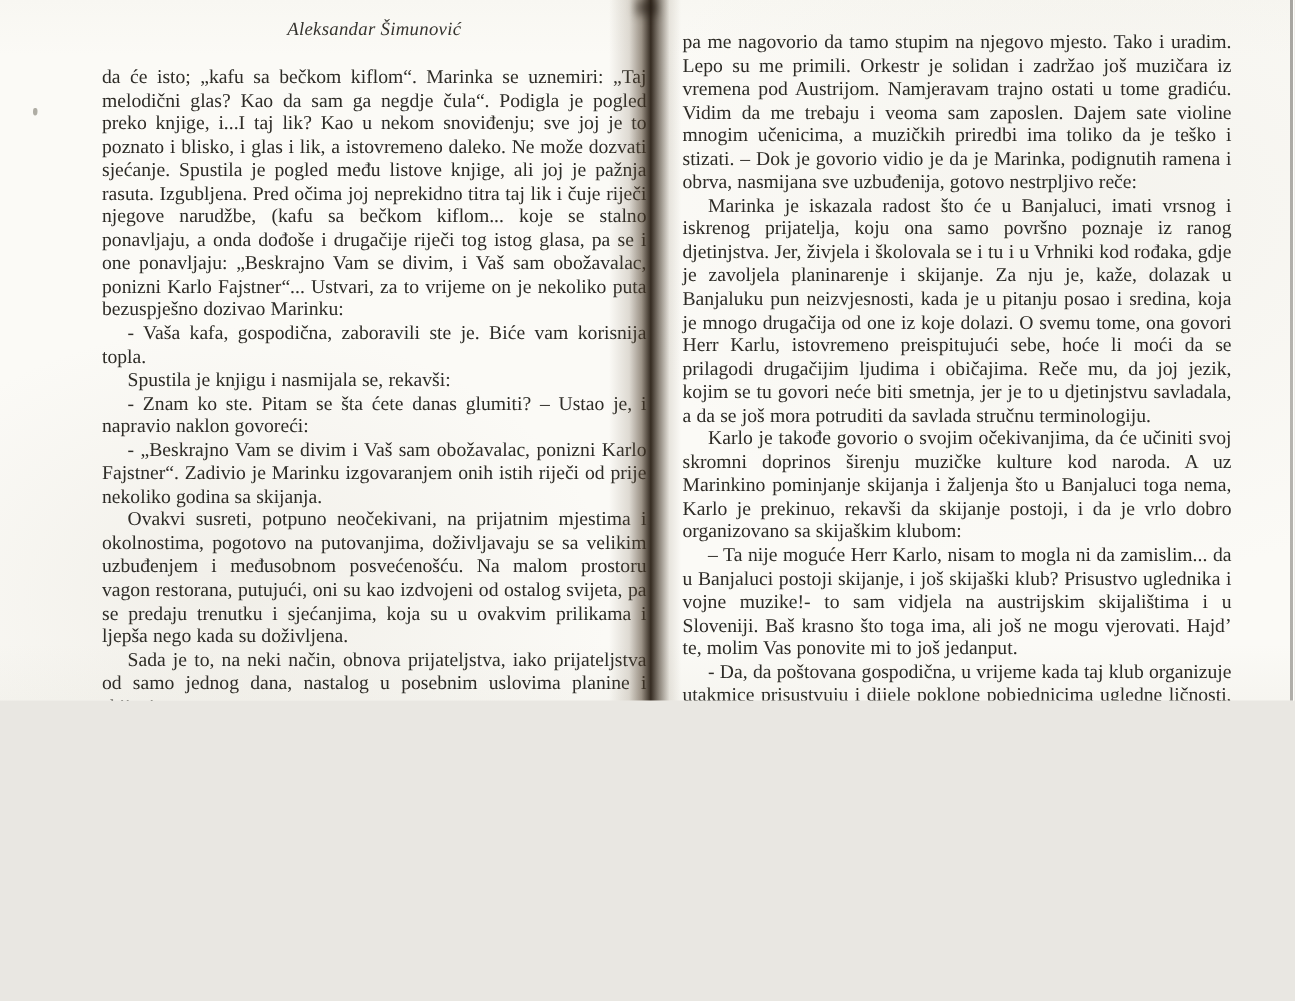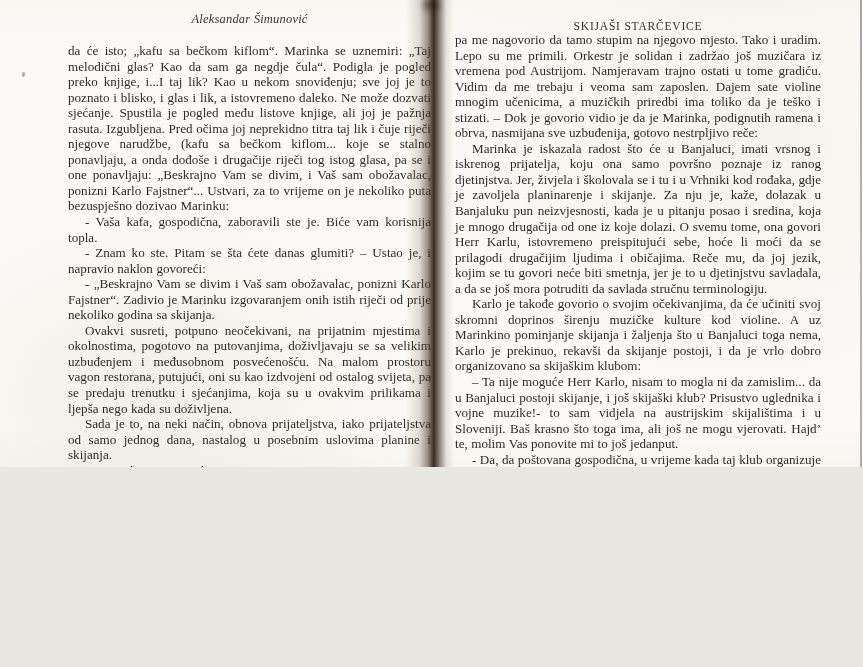--- a/index.html
+++ b/index.html
@@ -77,38 +77,38 @@
 
 <div class="scan">
 
   <span class="speck"></span>
 
   <div class="page page-left">
     <div class="running-head author">Aleksandar Šimunović</div>
     <div class="page-body" lang="hr">
         <p>da će isto; „kafu sa bečkom kiflom“. Marinka se uznemiri: „Taj melodični glas? Kao da sam ga negdje čula“. Podigla je pogled preko knjige, i...I taj lik? Kao u nekom snoviđenju; sve joj je to poznato i blisko, i glas i lik, a istovremeno daleko. Ne može dozvati sjećanje. Spustila je pogled među listove knjige, ali joj je pažnja rasuta. Izgubljena. Pred očima joj neprekidno titra taj lik i čuje riječi njegove narudžbe, (kafu sa bečkom kiflom... koje se stalno ponavljaju, a onda dođoše i drugačije riječi tog istog glasa, pa se i one ponavljaju: „Beskrajno Vam se divim, i Vaš sam obožavalac, ponizni Karlo Fajstner“... Ustvari, za to vrijeme on je nekoliko puta bezuspješno dozivao Marinku:</p>
         <p class="indent">- Vaša kafa, gospodična, zaboravili ste je. Biće vam korisnija topla.</p>
+        <p class="indent">Spustila je knjigu i nasmijala se, rekavši:</p>
         <p class="indent">- Znam ko ste. Pitam se šta ćete danas glumiti? – Ustao je, i napravio naklon govoreći:</p>
         <p class="indent">- „Beskrajno Vam se divim i Vaš sam obožavalac, ponizni Karlo Fajstner“. Zadivio je Marinku izgovaranjem onih istih riječi od prije nekoliko godina sa skijanja.</p>
         <p class="indent">Ovakvi susreti, potpuno neočekivani, na prijatnim mjestima i okolnostima, pogotovo na putovanjima, doživljavaju se sa velikim uzbuđenjem i međusobnom posvećenošću. Na malom prostoru vagon restorana, putujući, oni su kao izdvojeni od ostalog svijeta, pa se predaju trenutku i sjećanjima, koja su u ovakvim prilikama i ljepša nego kada su doživljena.</p>
         <p class="indent">Sada je to, na neki način, obnova prijateljstva, iako prijateljstva od samo jednog dana, nastalog u posebnim uslovima planine i skijanja.</p>
         <p class="indent">U Marinki se pojavi planinarenje:</p>
         <p class="indent">- Her Karlo, u kom pravcu vas odvodi vaša vozna karta? Oprostite, ovo je naučtivo, ali uobičajeno je pitanje među saputnicima?</p>
         <p class="indent">– O, da mogao sam Vam to odmah reći, ali radost zbog susreta, znate... - reče Karlo snebivajući se – imam službu u ljupkom bosanskom gradiću Banjaluci. Vraćam se sa kraćeg dopusta, pošto sam obišao moje u Baču, jer ću za blagdane službovati sa orkestrom.</p>
         <p class="indent">– Da, da, smetnula sam sa uma, her Karlo, na skijanju je bilo pomena o konzervatoriju koji ste pohađali.</p>
         <p class="indent">– Iza studija, ubrzo mi je bila zgoda – objašnjava Karlo – da je moj susjed, koji je službovao u banjalučkom Vojnom orkestru umirovljen,</p>
       </div>
   </div>
 
   <div class="page page-right">
-    <div class="running-head title">SKIJAŠI STARČEVICE</div>
     <div class="page-body" lang="hr">
         <p>pa me nagovorio da tamo stupim na njegovo mjesto. Tako i uradim. Lepo su me primili. Orkestr je solidan i zadržao još muzičara iz vremena pod Austrijom. Namjeravam trajno ostati u tome gradiću. Vidim da me trebaju i veoma sam zaposlen. Dajem sate violine mnogim učenicima, a muzičkih priredbi ima toliko da je teško i stizati. – Dok je govorio vidio je da je Marinka, podignutih ramena i obrva, nasmijana sve uzbuđenija, gotovo nestrpljivo reče:</p>
         <p class="indent">Marinka je iskazala radost što će u Banjaluci, imati vrsnog i iskrenog prijatelja, koju ona samo površno poznaje iz ranog djetinjstva. Jer, živjela i školovala se i tu i u Vrhniki kod rođaka, gdje je zavoljela planinarenje i skijanje. Za nju je, kaže, dolazak u Banjaluku pun neizvjesnosti, kada je u pitanju posao i sredina, koja je mnogo drugačija od one iz koje dolazi. O svemu tome, ona govori Herr Karlu, istovremeno preispitujući sebe, hoće li moći da se prilagodi drugačijim ljudima i običajima. Reče mu, da joj jezik, kojim se tu govori neće biti smetnja, jer je to u djetinjstvu savladala, a da se još mora potruditi da savlada stručnu terminologiju.</p>
-        <p class="indent">Karlo je takođe govorio o svojim očekivanjima, da će učiniti svoj skromni doprinos širenju muzičke kulture kod violine. A uz Marinkino pominjanje skijanja i žaljenja što u Banjaluci toga nema, Karlo je prekinuo, rekavši da skijanje postoji, i da je vrlo dobro organizovano sa skijaškim klubom:</p>
+        <p class="indent">Karlo je takođe govorio o svojim očekivanjima, da će učiniti svoj skromni doprinos širenju muzičke kulture kod naroda. A uz Marinkino pominjanje skijanja i žaljenja što u Banjaluci toga nema, Karlo je prekinuo, rekavši da skijanje postoji, i da je vrlo dobro organizovano sa skijaškim klubom:</p>
         <p class="indent">– Ta nije moguće Herr Karlo, nisam to mogla ni da zamislim... da u Banjaluci postoji skijanje, i još skijaški klub? Prisustvo uglednika i vojne muzike!- to sam vidjela na austrijskim skijalištima i u Sloveniji. Baš krasno što toga ima, ali još ne mogu vjerovati. Hajd’ te, molim Vas ponovite mi to još jedanput.</p>
         <p class="indent">- Da, da poštovana gospodična, u vrijeme kada taj klub organizuje utakmice prisustvuju i dijele poklone pobjednicima ugledne ličnosti, pa i sam ban. Tom prilikom, naš vojni orkestar, takođe, prisustvuje sa prigodnim muzičkim programom.</p>
       </div>
   </div>
 
   <div class="pagefoot pagefoot-left">
     <div class="rule"></div>
     <div class="num">56</div>
   </div>
 

